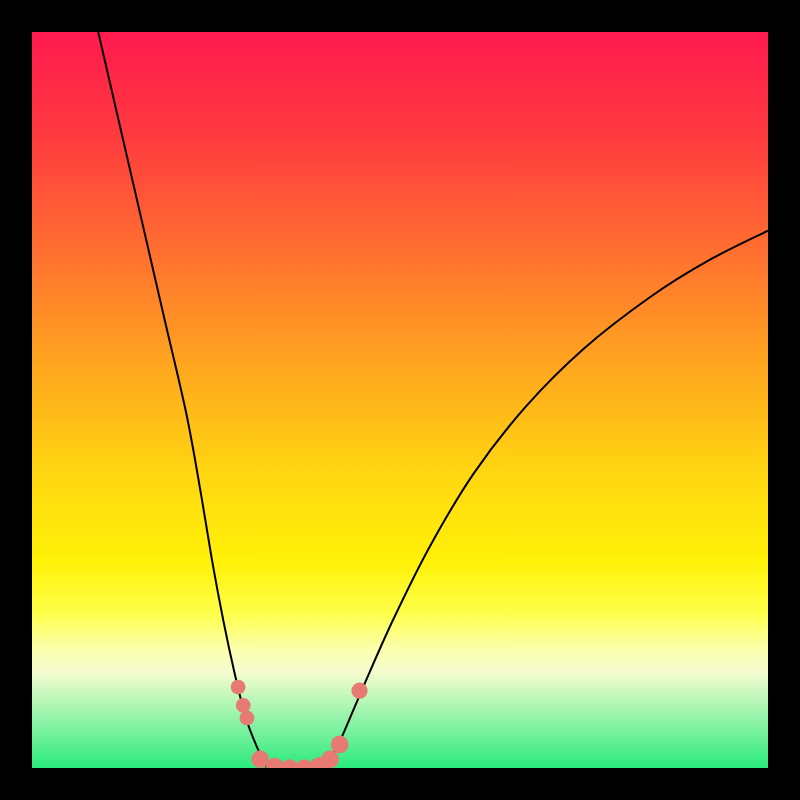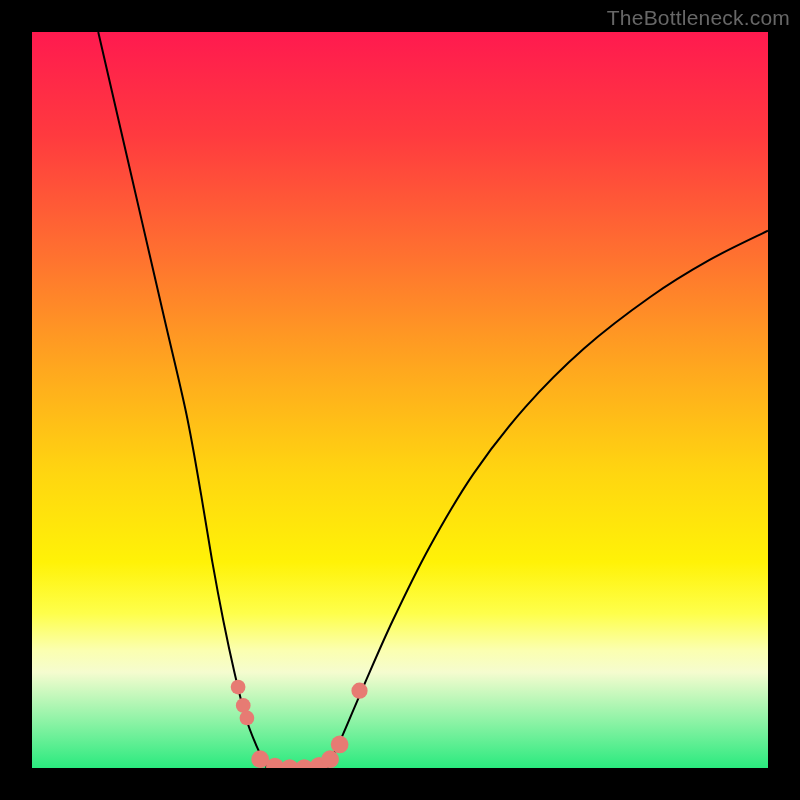--- a/index.html
+++ b/index.html
@@ -45,21 +45,20 @@
     left: 0; top: 0;
     width: 100%;
     height: 100%;
     z-index: 10;
   }
 </style>
 </head>
 <body>
 
 <div class="frame">
-  <div class="watermark">TheBottleneck.com</div>
 
   <div class="plot-area">
 
     <svg class="gradient" viewBox="0 0 100 100" preserveAspectRatio="none">
       <defs>
         <linearGradient id="bg-grad" x1="0" y1="0" x2="0" y2="1">
             <stop offset="0%" stop-color="#ff1a4f"></stop>
             <stop offset="14%" stop-color="#ff3a3f"></stop>
             <stop offset="30%" stop-color="#ff7030"></stop>
             <stop offset="45%" stop-color="#ffa51f"></stop>

